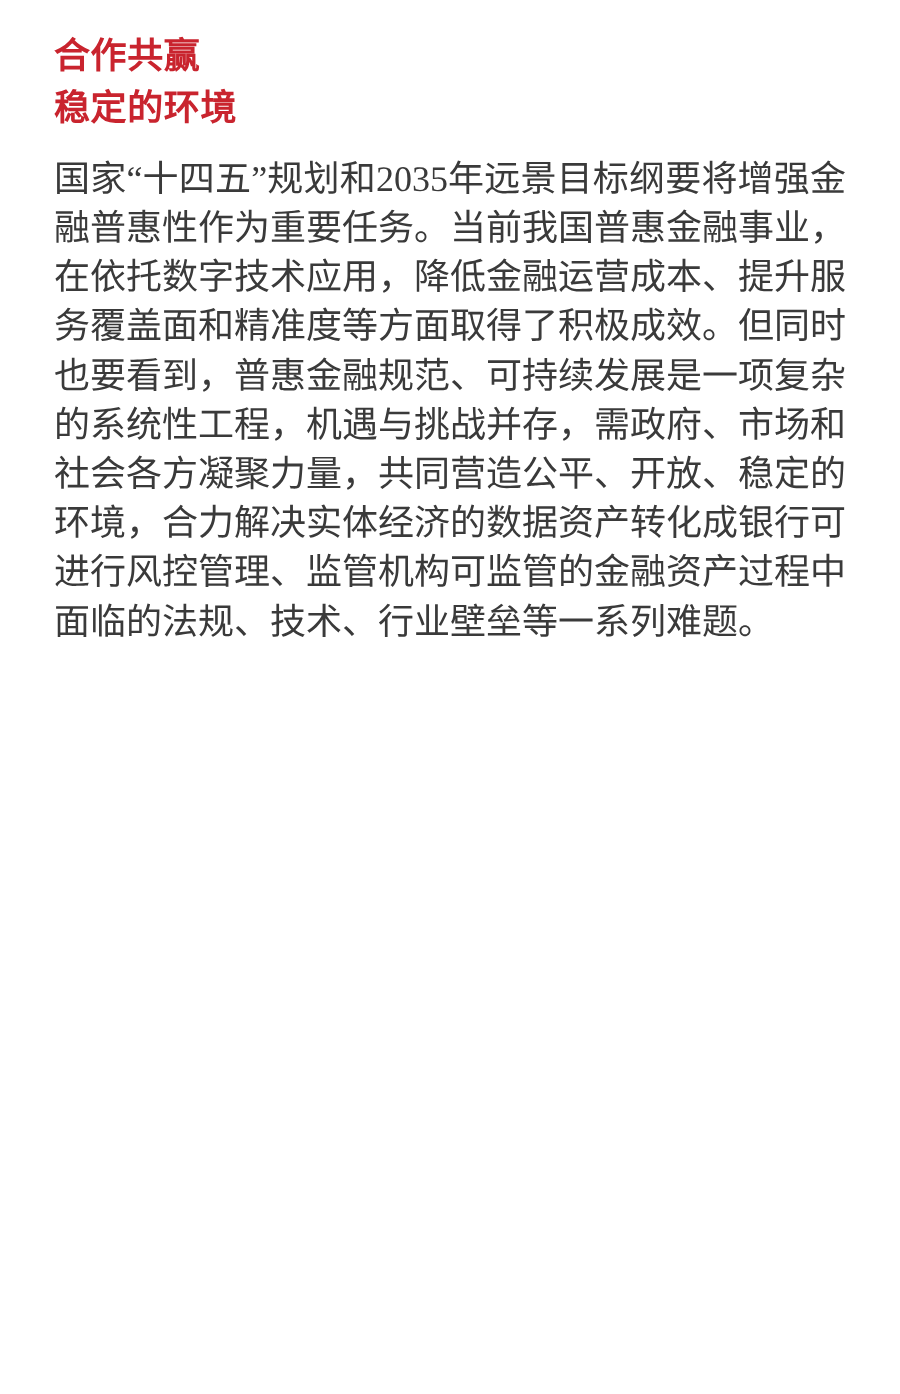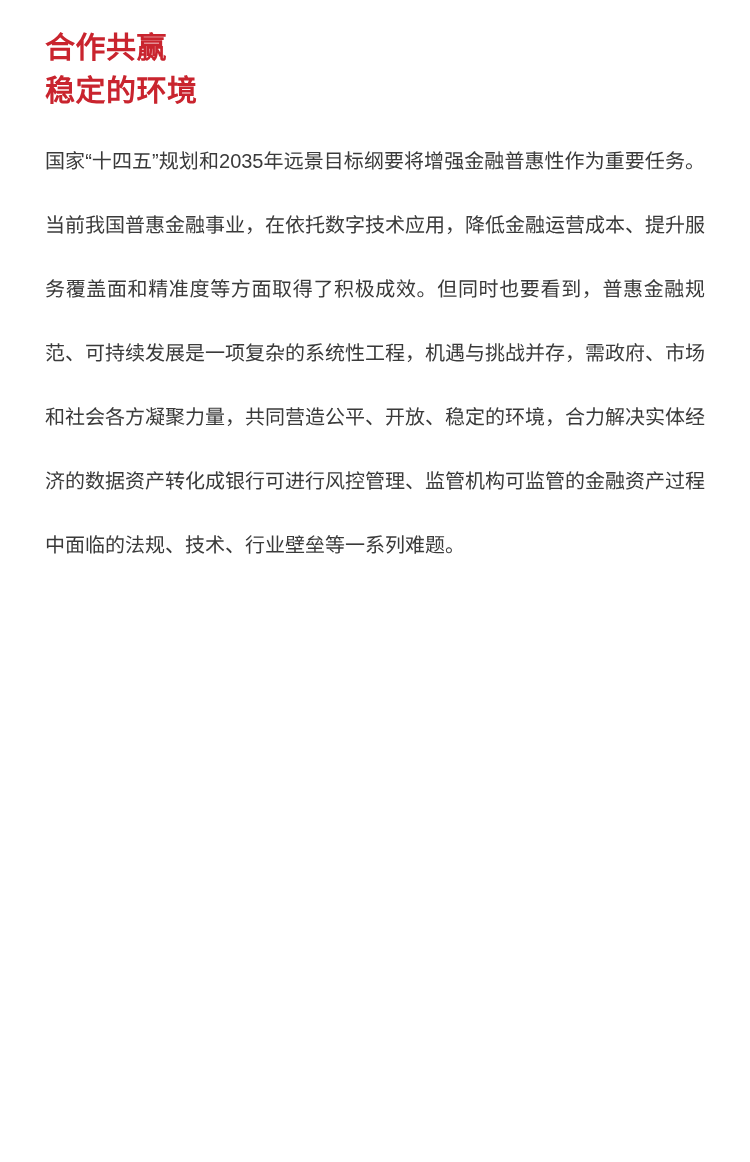--- a/index.html
+++ b/index.html
@@ -25,26 +25,27 @@
     font-weight: 700;
     letter-spacing: 0.5px;
     color: var(--accent-color, #c9242e);
   }
   .title-line {
     display: block;
   }
   .body-para {
     margin: 17px 0 0 0;
     padding: 0;
-    font-size: 20px;
-    line-height: 64px;
+    font-size: 30px;
+    line-height: 41px;
     color: var(--body-text-color, #3a3a3a);
     text-align: justify;
     text-justify: inter-ideograph;
     letter-spacing: 0;
+    font-family: Liberation Serif, serif;
   }
   .body-para + .body-para {
     margin-top: 25px;
   }
   .body-para strong {
     font-weight: 700;
     color: var(--bold-text-color, #1f1f1f);
   }
 </style>
 </head>

